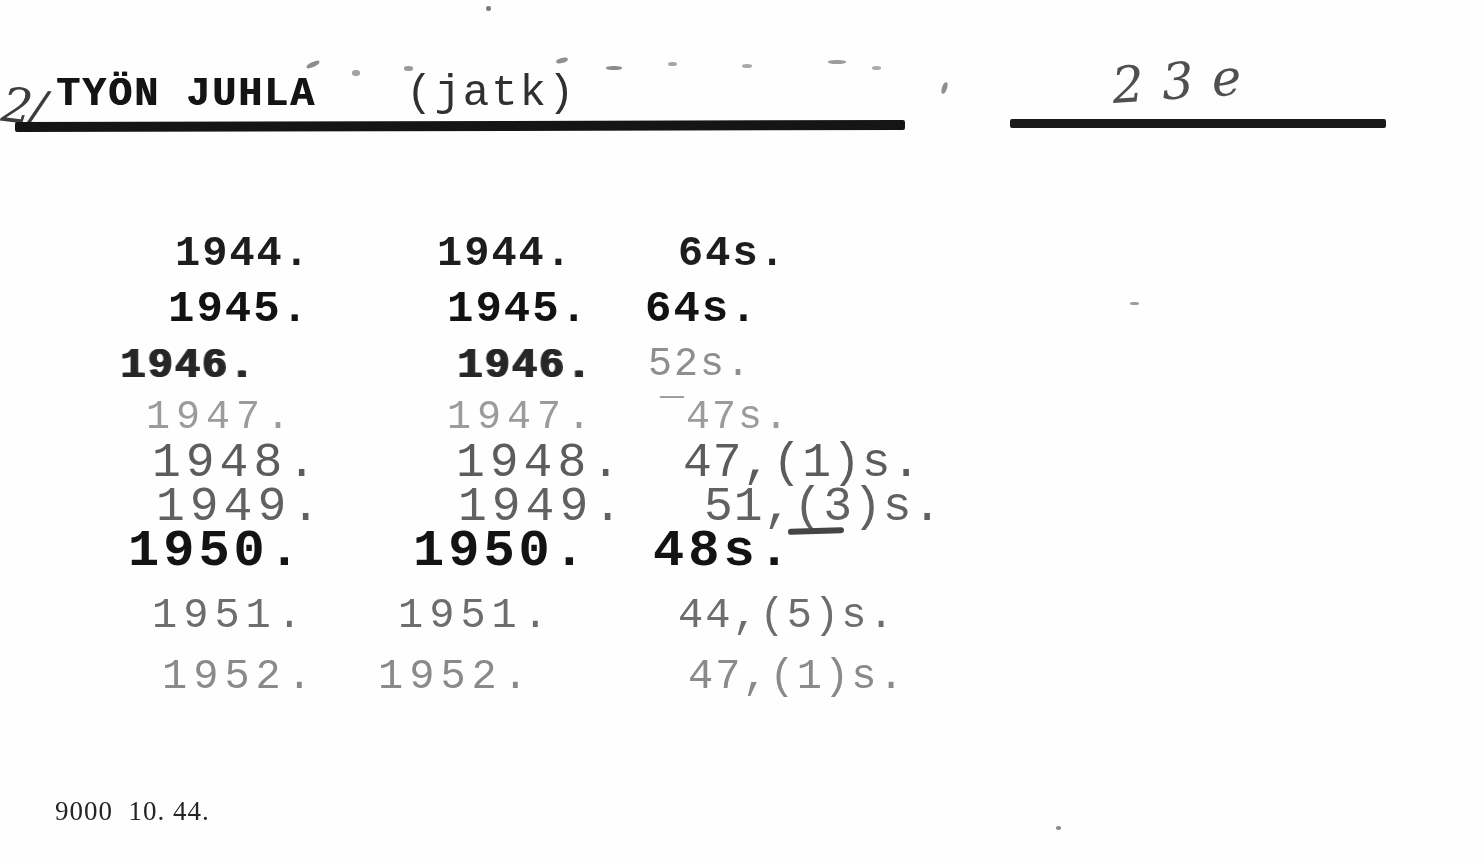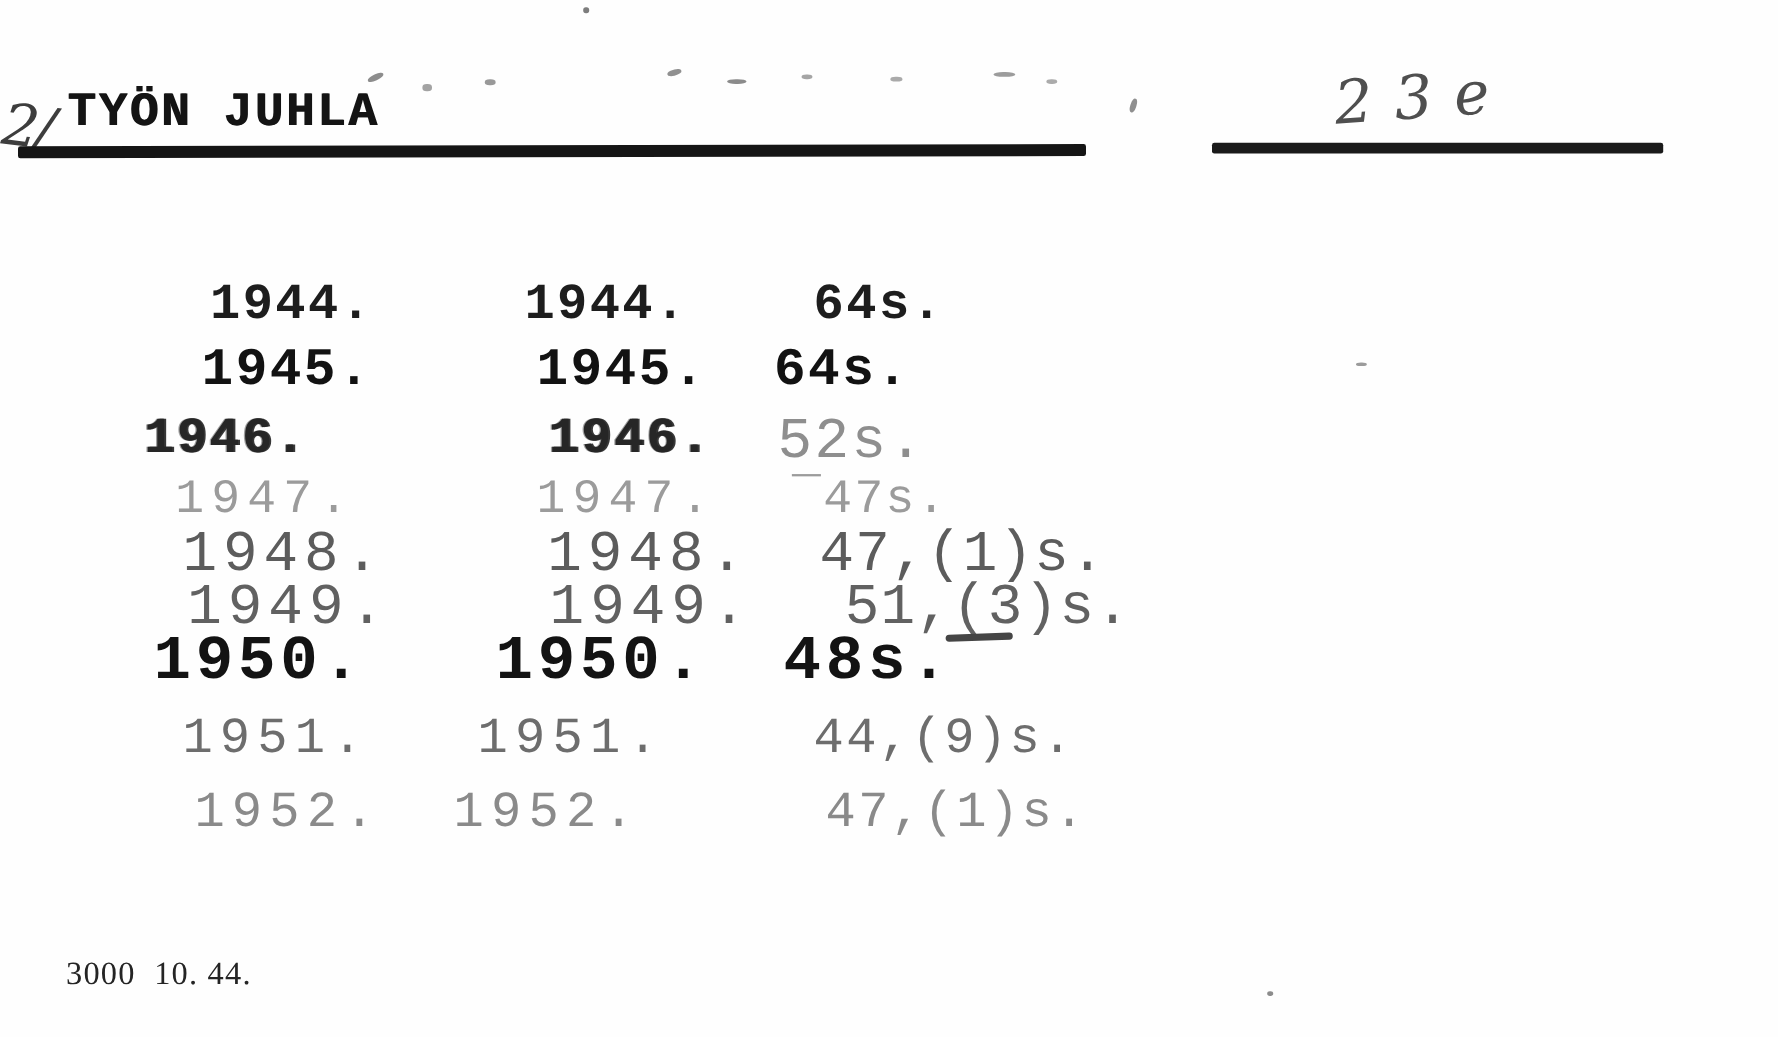--- a/index.html
+++ b/index.html
@@ -43,21 +43,21 @@
   
   .row{position:absolute;left:0;width:100%;height:0;}
   .c{position:absolute;white-space:pre;}
   .r0{top:230px;font-size:42px;font-weight:700;letter-spacing:2px;color:#1d1d1d;}
   .r0 .c1{left:175px}.r0 .c2{left:437px}.r0 .c3{left:678px}
   .r1{top:284px;font-size:44px;font-weight:700;letter-spacing:2px;color:#121212;}
   .r1 .c1{left:168px}.r1 .c2{left:447px}.r1 .c3{left:645px}
   .r2{top:342px;font-size:42px;font-weight:800;letter-spacing:2px;color:#262626;
       text-shadow:1.6px 0 0 rgba(20,20,20,.85), -1px 0 0 rgba(20,20,20,.4);}
   .r2 .c1{left:120px}.r2 .c2{left:457px}
-  .r2 .c3{left:648px;font-size:48px;font-weight:400;color:#8e8e8e;text-shadow:none;text-align:right;}
+  .r2 .c3{left:648px;font-size:40px;font-weight:400;color:#8e8e8e;text-shadow:none;text-align:right;}
   .r3{top:395px;font-size:40px;font-weight:400;letter-spacing:6px;color:#9b9b9b;}
   .r3 .c1{left:146px}.r3 .c2{left:447px}.r3 .c3{left:660px;letter-spacing:2px;}
   .r4{top:436px;font-size:48px;font-weight:400;letter-spacing:5px;color:#5c5c5c;}
   .r4 .c1{left:152px}.r4 .c2{left:456px}.r4 .c3{left:683px;letter-spacing:1px;}
   .r5{top:480px;font-size:48px;font-weight:400;letter-spacing:5px;color:#616161;}
   .r5 .c1{left:156px}.r5 .c2{left:458px}.r5 .c3{left:672px;letter-spacing:1px;margin-left:32px;}
   .r6{top:522px;font-size:52px;font-weight:700;letter-spacing:4px;color:#131313;}
   .r6 .c1{left:128px}.r6 .c2{left:413px}.r6 .c3{left:653px}
   .r7{top:592px;font-size:42px;font-weight:400;letter-spacing:6px;color:#6d6d6d;}
   .r7 .c1{left:152px}.r7 .c2{left:398px}.r7 .c3{left:678px;letter-spacing:2px;}
@@ -88,20 +88,21 @@
   .sp12{left:1130px;top:302px;width:9px;height:3px;background:#9b9b9b;}
   .sp13{left:1056px;top:826px;width:5px;height:4px;background:#8c8c8c;}
 </style>
 </head>
 <body>
 
 <div class="doc">
 
   <span class="margin-note">2/</span>
   <span class="title">TYÖN JUHLA</span>
+  <span class="jatk">(jatk)</span>
   <span class="shelf">23e</span>
   <div class="rule-main"></div>
   <div class="rule-right"></div>
 
   <div class="row r0">
     <span class="c c1">1944.</span>
     <span class="c c2">1944.</span>
     <span class="c c3">64s.</span>
   </div>
   <div class="row r1">
@@ -131,29 +132,29 @@
   </div>
   <div class="u49"></div>
   <div class="row r6">
     <span class="c c1">1950.</span>
     <span class="c c2">1950.</span>
     <span class="c c3">48s.</span>
   </div>
   <div class="row r7">
     <span class="c c1">1951.</span>
     <span class="c c2">1951.</span>
-    <span class="c c3">44,(9)s.</span>
+    <span class="c c3">44,(5)s.</span>
   </div>
   <div class="row r8">
     <span class="c c1">1952.</span>
     <span class="c c2">1952.</span>
     <span class="c c3">47,(1)s.</span>
   </div>
 
-  <span class="footer">3000  10. 44.</span>
+  <span class="footer">9000  10. 44.</span>
 
   <div class="speck sp1"></div>
   <div class="speck sp2"></div>
   <div class="speck sp3"></div>
   <div class="speck sp4"></div>
   <div class="speck sp5"></div>
   <div class="speck sp6"></div>
   <div class="speck sp7"></div>
   <div class="speck sp8"></div>
   <div class="speck sp9"></div>

